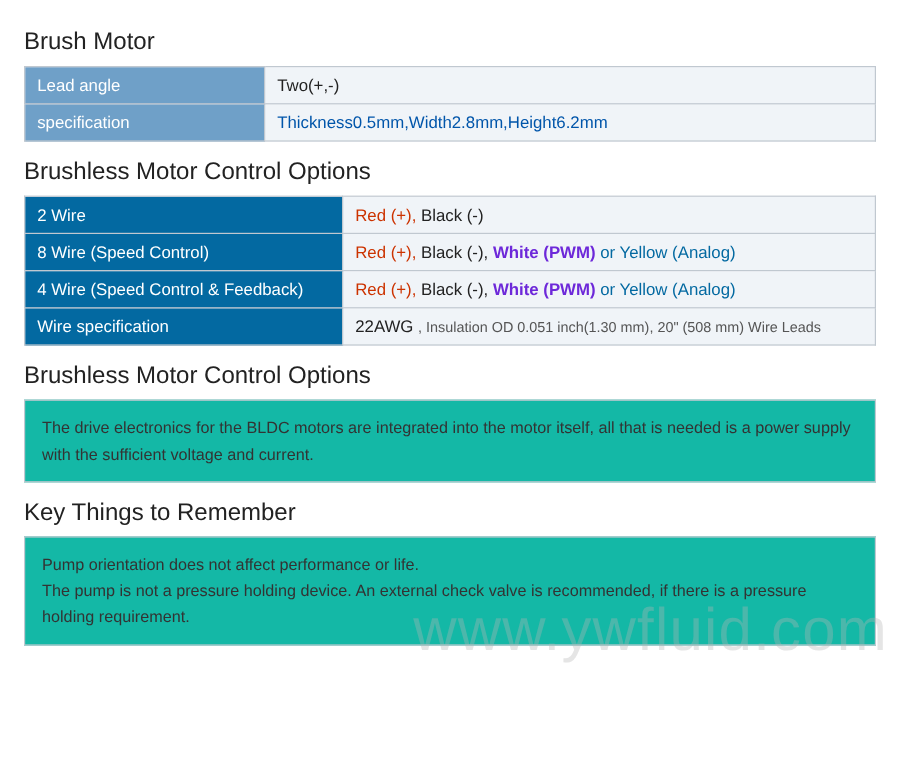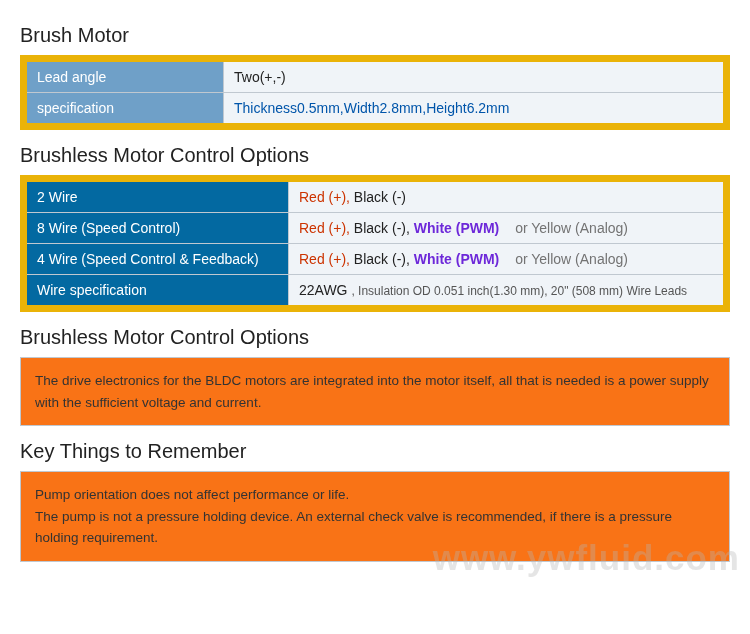--- a/index.html
+++ b/index.html
@@ -21,43 +21,43 @@
 
     .page-wrapper {
       padding: 10px 20px 20px 20px;
       position: relative;
     }
 
     .watermark {
       position: absolute;
       bottom: 10px;
       right: 10px;
-      font-size: 35px;
+      font-size: 50px;
       color: rgba(180, 180, 180, 0.35);
       font-family: Arial, sans-serif;
-      font-weight: bold;
+      font-weight: normal;
       letter-spacing: 1px;
       pointer-events: none;
       user-select: none;
       z-index: 10;
     }
 
     .section-title {
       font-size: 20px;
       font-weight: normal;
       color: #222;
       margin-bottom: 8px;
       margin-top: 14px;
     }
 
     .data-table {
       width: 100%;
       border-collapse: collapse;
       margin-bottom: 6px;
-      border: 7px solid #eab308;
+      border: 1px solid #eab308;
     }
 
     .data-table td {
       padding: 7px 10px;
       vertical-align: top;
       border: 1px solid #c0c8d0;
       font-size: 14px;
     }
 
     .data-table .label-cell {
@@ -75,25 +75,25 @@
     .data-table .label-cell-wide {
       background-color: #0369a1;
       color: #ffffff;
       width: 265px;
       font-weight: normal;
     }
 
     .red { color: #cc3300; }
     .dark { color: #222222; text-align: center; }
     .blue { color: #6d28d9; font-weight: bold; }
-    .orange { color: #737373; margin-left: 12px; }
+    .orange { color: #0369a1; }
 
     .description-box {
       border: 1px solid #c0c8d0;
-      background-color: #f97316;
+      background-color: #14b8a6;
       padding: 12px 14px;
       margin-bottom: 6px;
       font-size: 13.5px;
       color: #333;
       line-height: 1.6;
     }
 
     .spec-small {
       font-size: 12px;
       color: #555;

